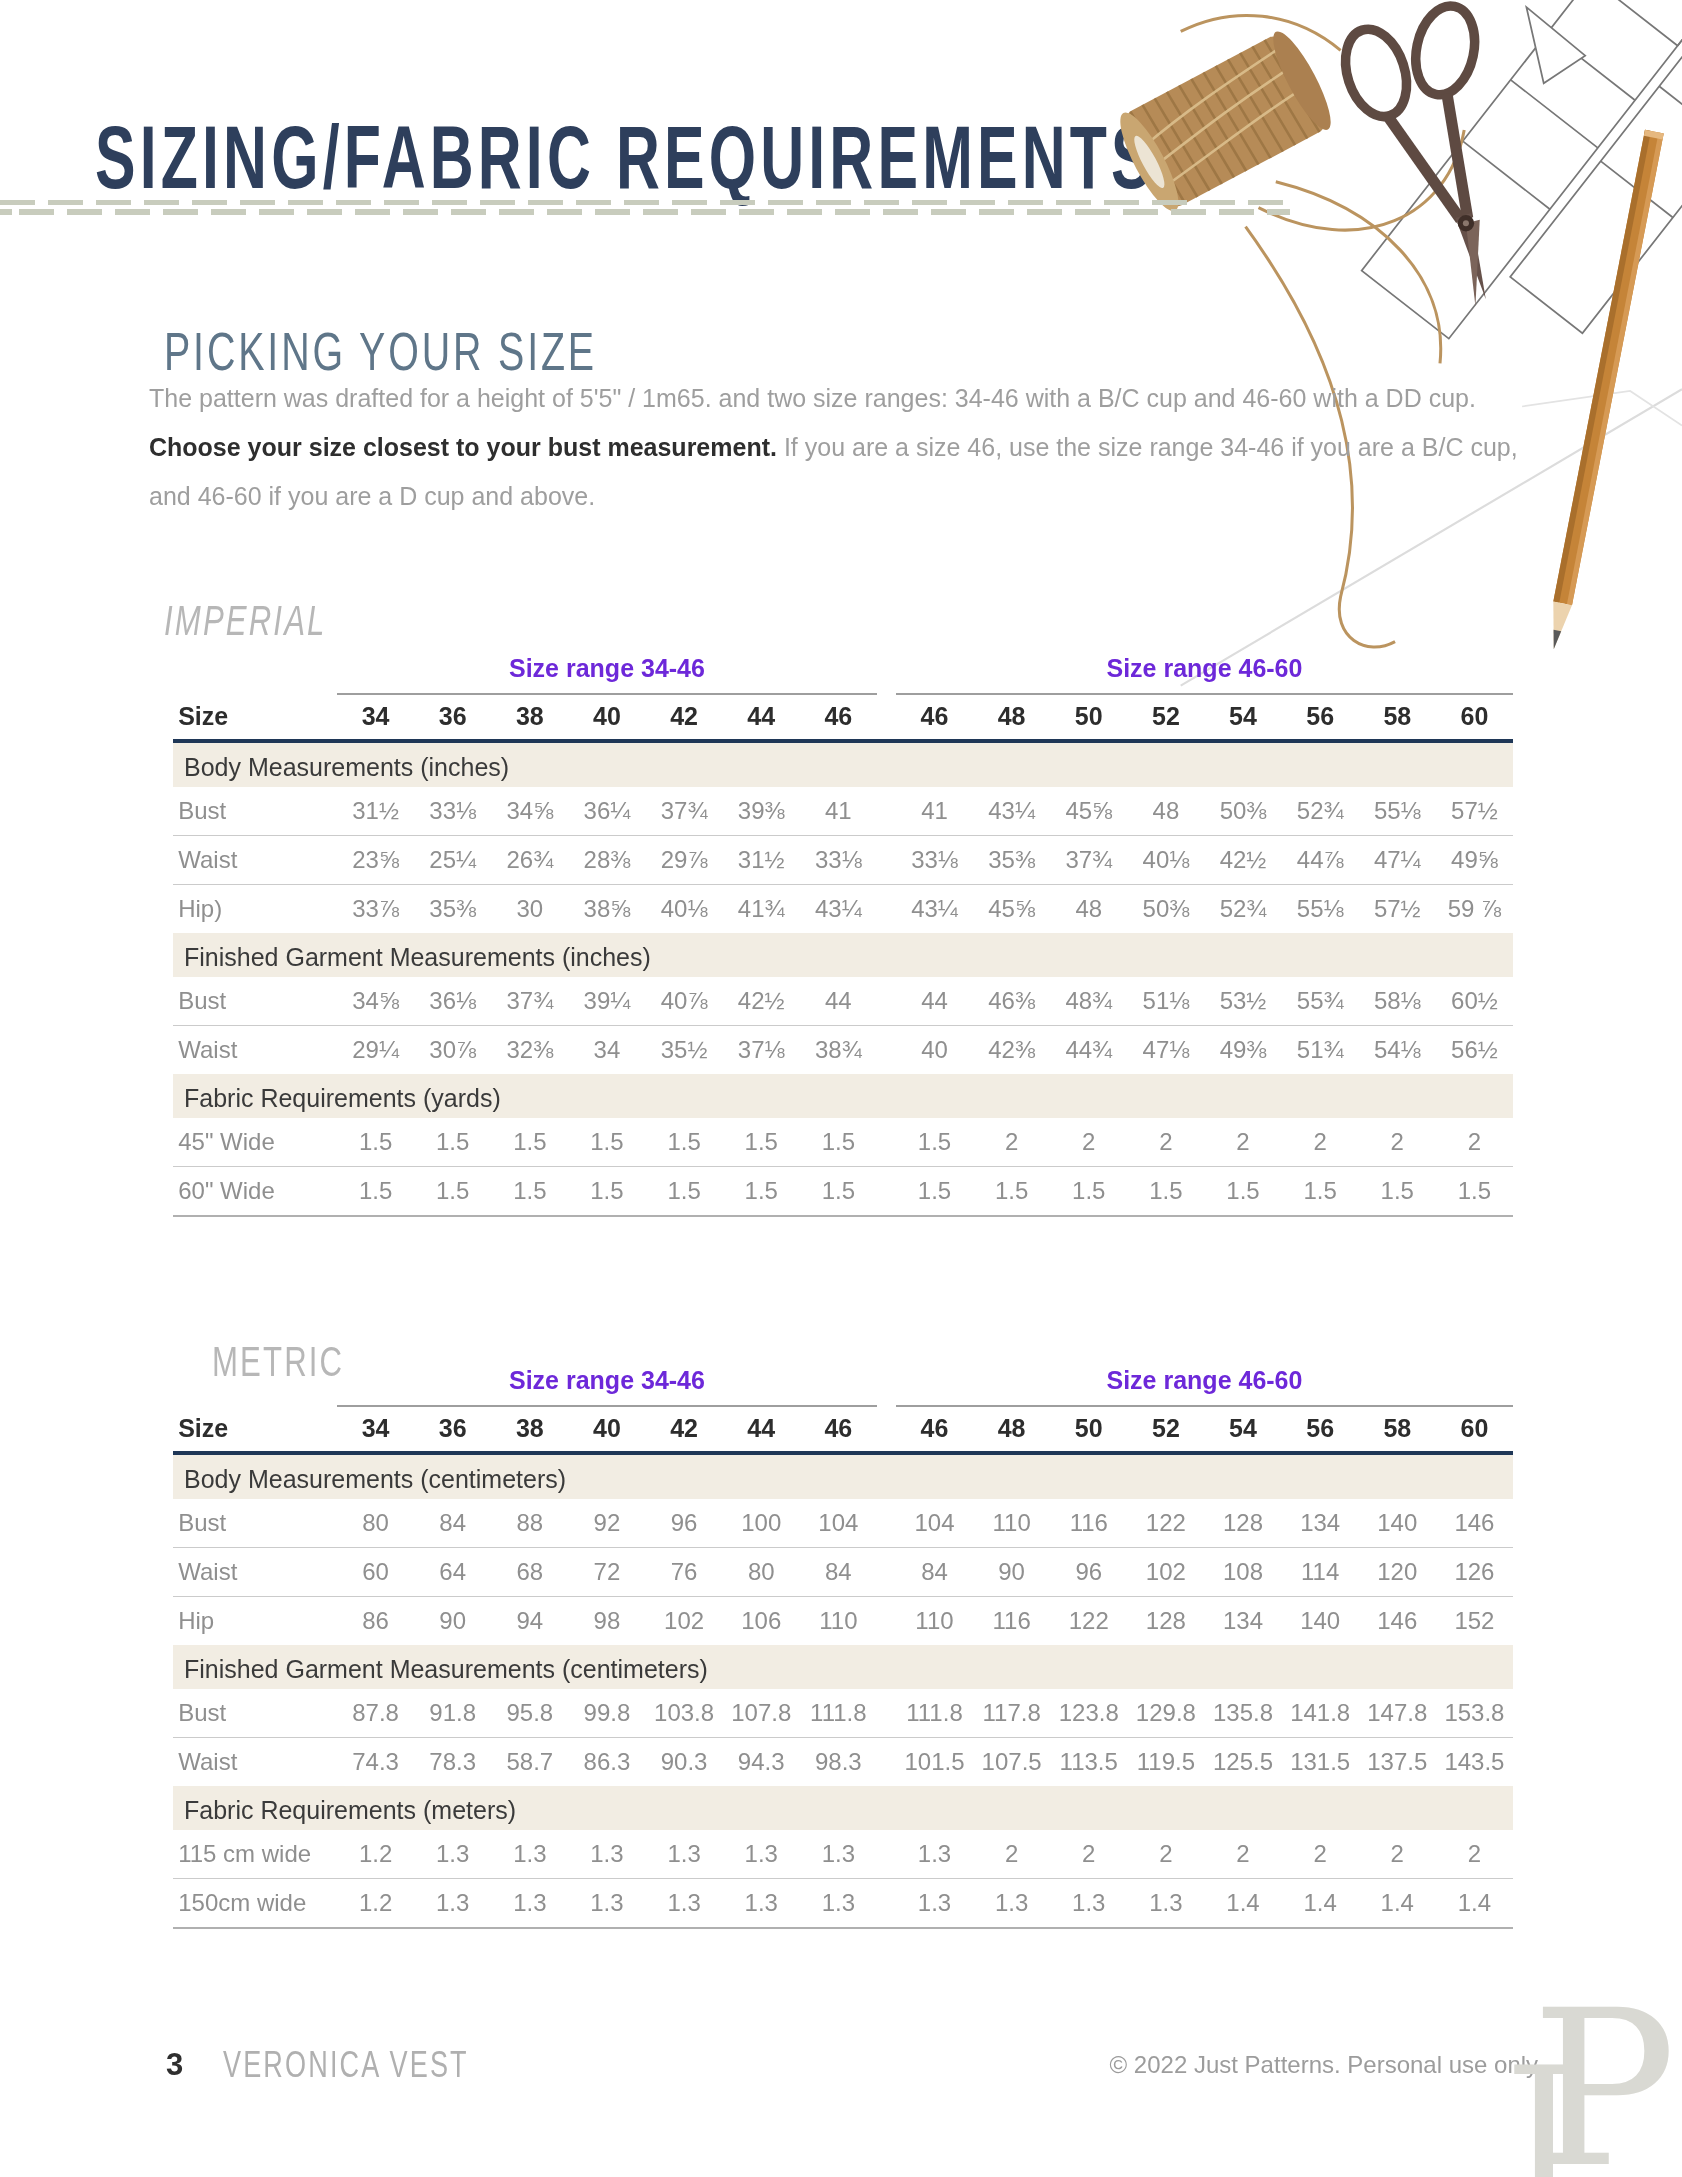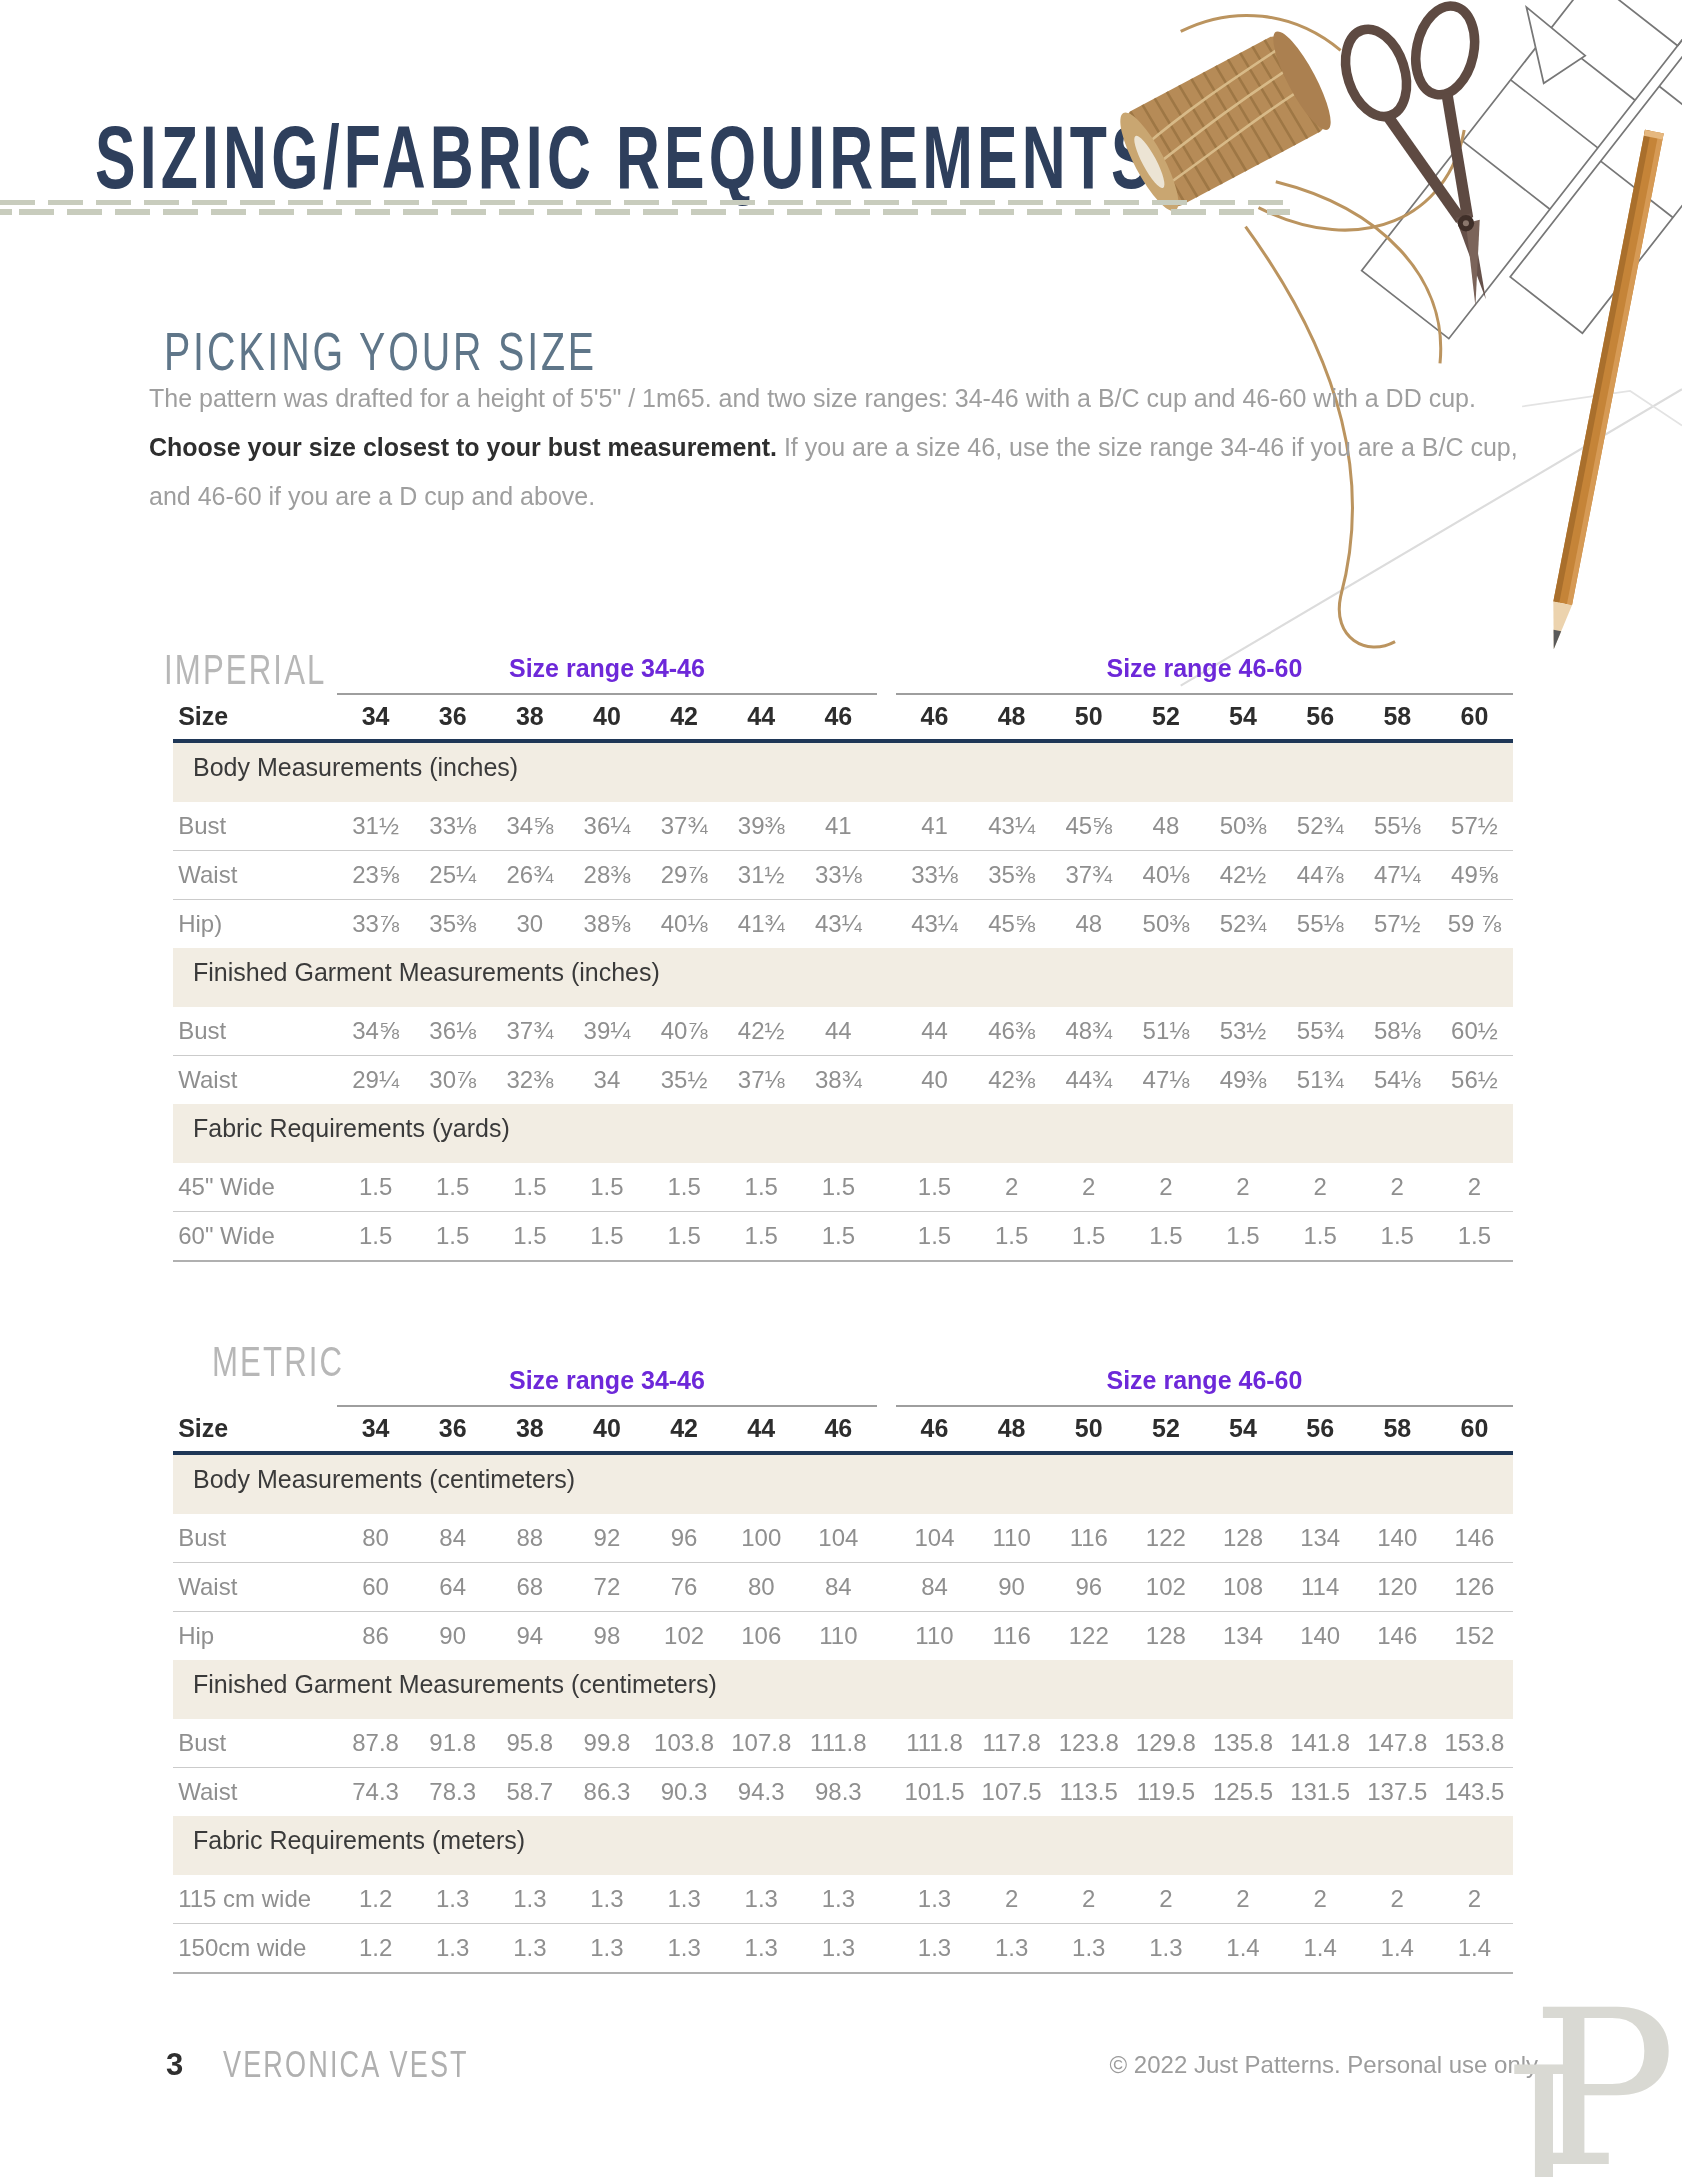--- a/index.html
+++ b/index.html
@@ -10,42 +10,42 @@
   
   .doc-title{position:absolute;left:95px;top:62px;color:#2e3f5c;font-size:76px;font-weight:600;
              letter-spacing:5.2px;white-space:nowrap;}
   .doc-title .condensed{transform:scale(0.80,1.18);}
   .picking{position:absolute;left:164px;top:284px;color:#5f7689;font-size:48px;font-weight:400;
            letter-spacing:3.5px;white-space:nowrap;}
   .picking .condensed{transform:scale(0.82,1.12);}
   .tbl-heading{position:absolute;left:164px;color:#b7b7b7;font-size:38px;font-weight:400;
                letter-spacing:2.6px;white-space:nowrap;}
   .tbl-heading .condensed{transform:scale(0.82,1.12);}
-  .imperial-h{top:611px;} .metric-h{top:1302px;margin-left:48px;}
+  .imperial-h{top:562px;font-style:italic;} .metric-h{top:1302px;margin-left:48px;}
 
   
   .dashes{position:absolute;left:0;top:200px;width:1290px;}
   .dash-row{height:5.2px;background:repeating-linear-gradient(90deg,#c8ccbd 0 35px,transparent 35px 48px);}
   .dash-row.second{margin-top:4.3px;background-position:19px 0;}
 
   
   .intro{position:absolute;left:149px;top:349px;width:1384px;font-size:25px;line-height:49px;
          color:#9e9e9e;}
   .intro strong{color:#2e2e2e;font-weight:700;}
 
   
   .sizing-table{position:absolute;left:173px;width:1340px;font-size:24px;color:#8f8f8f;}
   .imperial-t{top:654px;} .metric-t{top:1366px;}
   .range-row,.size-row,.trow{display:grid;grid-template-columns:164px repeat(7,1fr) 19px repeat(8,1fr);}
   .range-row{height:40px;align-items:end;}
   .range{grid-column:2/9;text-align:center;font-weight:700;color:#6d28d9;font-size:25px;
          border-bottom:2.6px solid #9e9e9e;padding-bottom:9.5px;}
   .range.r2{grid-column:10/18;}
   .size-row{height:45px;align-items:center;border-bottom:4.3px solid #1f3757;font-weight:700;color:#2d2d2d;font-size:25px;}
-  .band{height:59px;line-height:48px;background:#f2ede3;color:#3a3a3a;font-size:25px;padding-left:20px;}
+  .band{height:44px;line-height:48px;background:#f2ede3;color:#3a3a3a;font-size:25px;padding-left:11px;}
   .trow{height:48px;align-items:center;}
   .trow + .trow{border-top:1.7px solid #cbcbcb;}
   .sizing-table > .trow:last-child{border-bottom:2.6px solid #b0b0b0;}
   .c{text-align:center;}
   .c.label{text-align:left;padding-left:5.2px;}
 
   
   .footer-left{position:absolute;left:166px;top:2046px;white-space:nowrap;}
   .page-num{color:#2f2f2f;font-size:31px;font-weight:700;vertical-align:middle;}
   .pattern-name{color:#b0b0b0;font-size:33px;font-weight:400;letter-spacing:2.6px;margin-left:36px;vertical-align:middle;}

